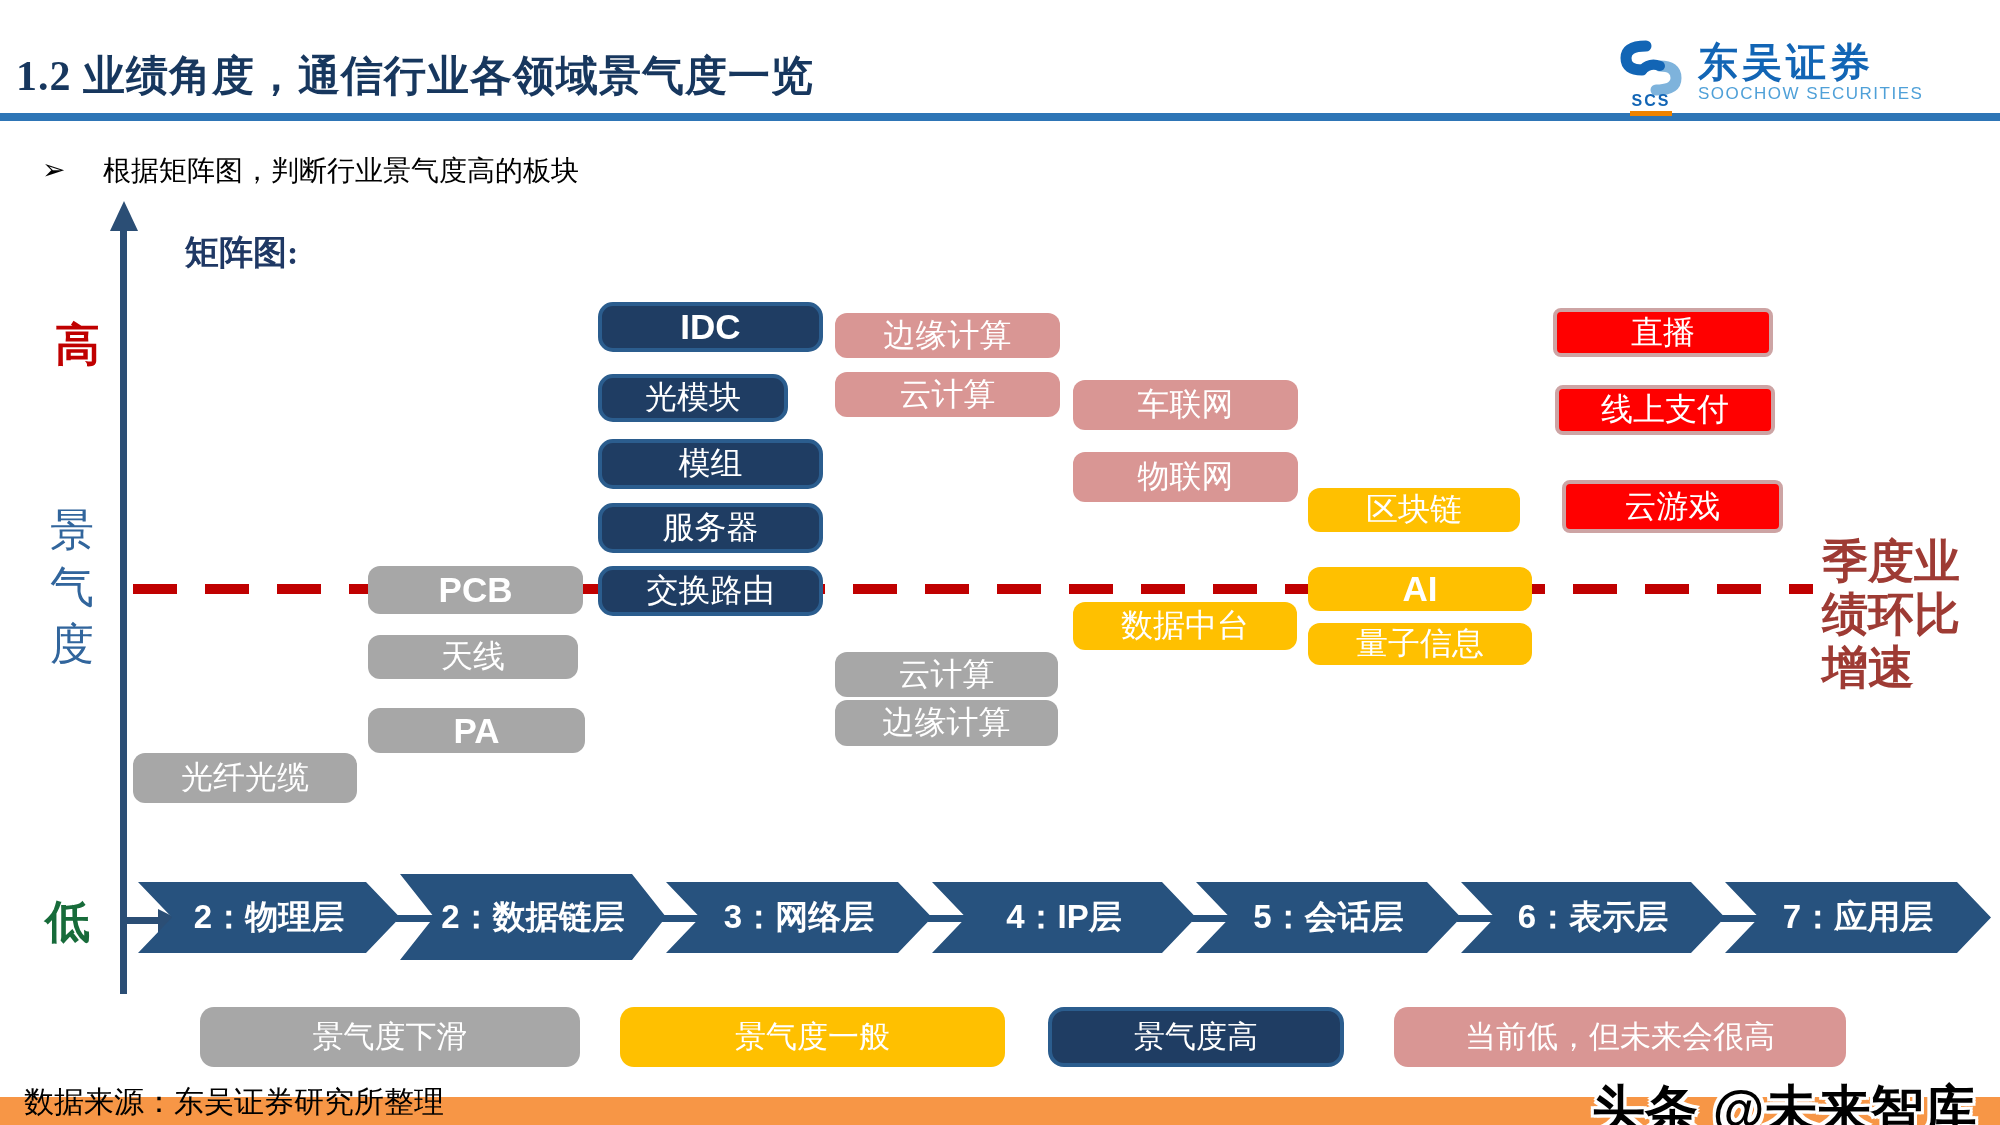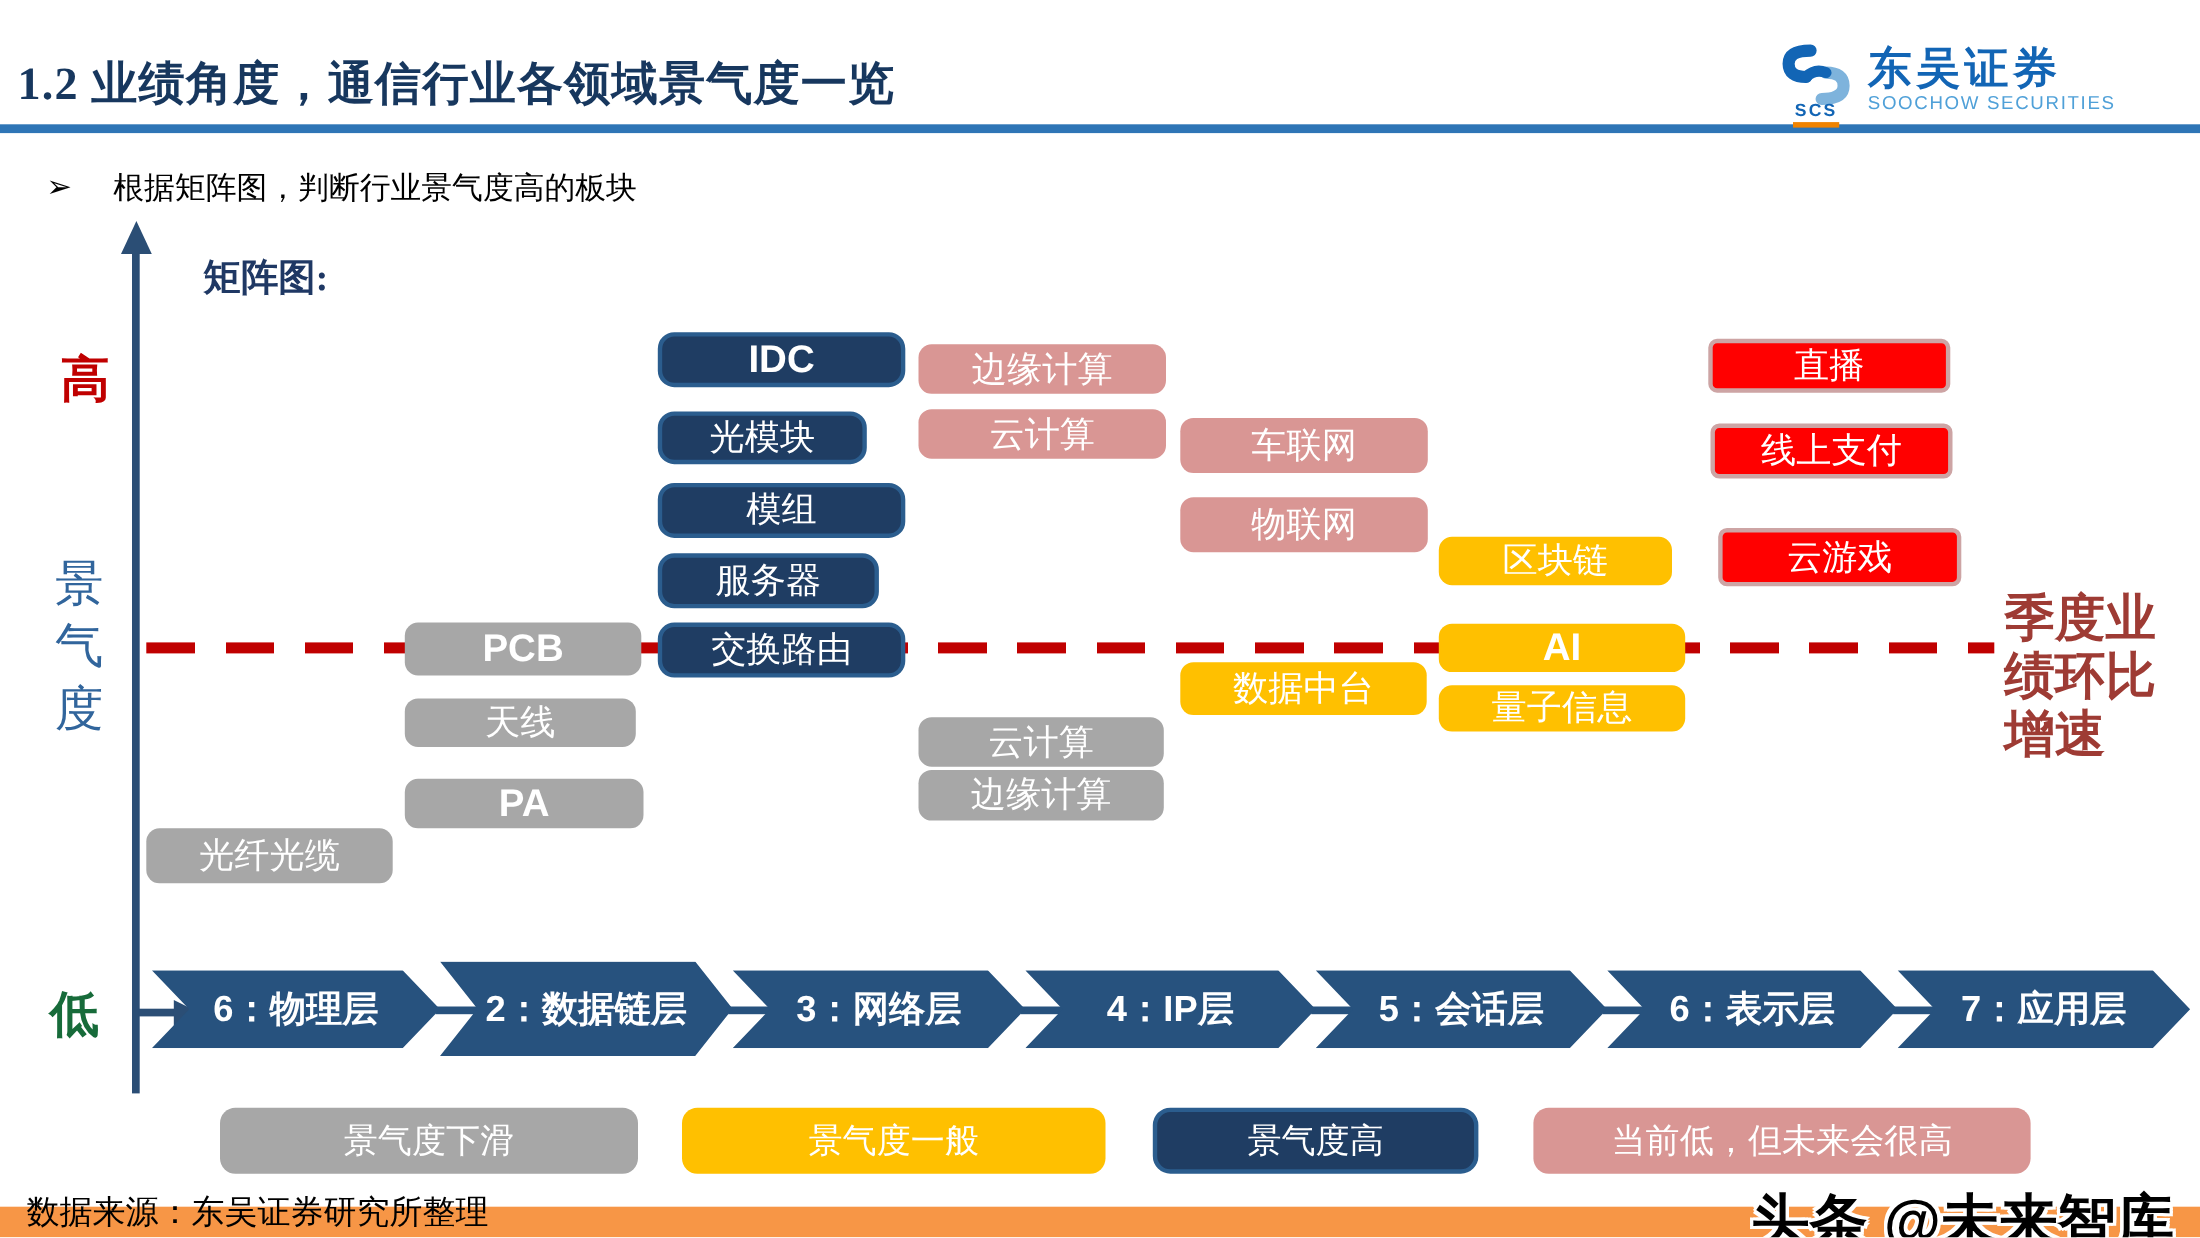--- a/index.html
+++ b/index.html
@@ -133,21 +133,21 @@
   <div class="matrix-title">矩阵图:</div>
   <div class="lbl-high">高</div>
   <div class="lbl-yaxis">景气度</div>
   <div class="lbl-low">低</div>
   <div class="lbl-threshold">季度业绩环比增速</div>
   <div class="dashed-line"></div>
 
   <div class="box navy latin" style="left:598px;top:302px;width:225px;height:50px">IDC</div>
   <div class="box navy" style="left:598px;top:374px;width:190px;height:48px">光模块</div>
   <div class="box navy" style="left:598px;top:439px;width:225px;height:50px">模组</div>
-  <div class="box navy" style="left:598px;top:503px;width:201px;height:50px">服务器</div>
+  <div class="box navy" style="left:598px;top:503px;width:225px;height:50px">服务器</div>
   <div class="box navy" style="left:598px;top:566px;width:225px;height:50px">交换路由</div>
 
   <div class="box gray latin" style="left:368px;top:566px;width:215px;height:48px">PCB</div>
   <div class="box gray" style="left:368px;top:635px;width:210px;height:44px">天线</div>
   <div class="box gray latin" style="left:368px;top:708px;width:217px;height:45px">PA</div>
   <div class="box gray" style="left:133px;top:753px;width:224px;height:50px">光纤光缆</div>
 
   <div class="box pink" style="left:835px;top:313px;width:225px;height:45px">边缘计算</div>
   <div class="box pink" style="left:835px;top:372px;width:225px;height:45px">云计算</div>
   <div class="box pink" style="left:1073px;top:380px;width:225px;height:50px">车联网</div>
@@ -165,21 +165,21 @@
   <div class="box red" style="left:1555px;top:385px;width:220px;height:50px">线上支付</div>
   <div class="box red" style="left:1562px;top:480px;width:221px;height:53px">云游戏</div>
 
   <div class="conn" style="left:396px"></div>
   <div class="conn" style="left:662px"></div>
   <div class="conn" style="left:928px"></div>
   <div class="conn" style="left:1192px"></div>
   <div class="conn" style="left:1457px"></div>
   <div class="conn" style="left:1721px"></div>
 
-  <div class="chev" style="left:138px;width:262px">6：物理层</div>
+  <div class="chev" style="left:138px;width:262px">2：物理层</div>
   <div class="chev big" style="left:400px;width:266px">2：数据链层</div>
   <div class="chev" style="left:666px;width:266px">3：网络层</div>
   <div class="chev" style="left:932px;width:264px">4：IP层</div>
   <div class="chev" style="left:1196px;width:265px">5：会话层</div>
   <div class="chev" style="left:1461px;width:264px">6：表示层</div>
   <div class="chev" style="left:1725px;width:266px">7：应用层</div>
 
   <div class="legend-box gray" style="left:200px;width:380px">景气度下滑</div>
   <div class="legend-box yellow" style="left:620px;width:385px">景气度一般</div>
   <div class="legend-box navy" style="left:1048px;width:296px">景气度高</div>

